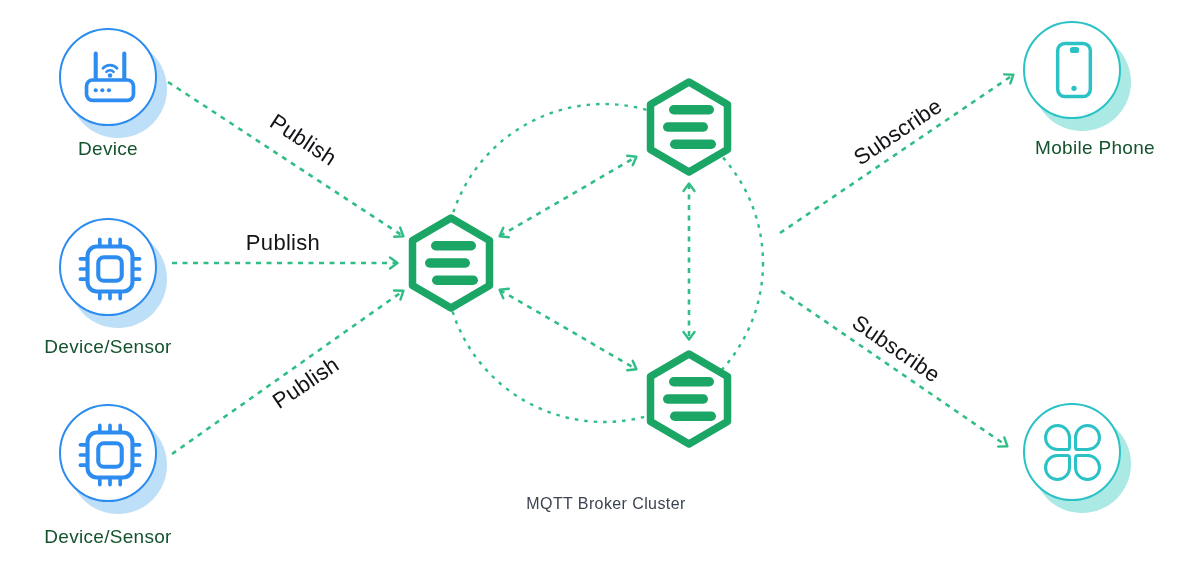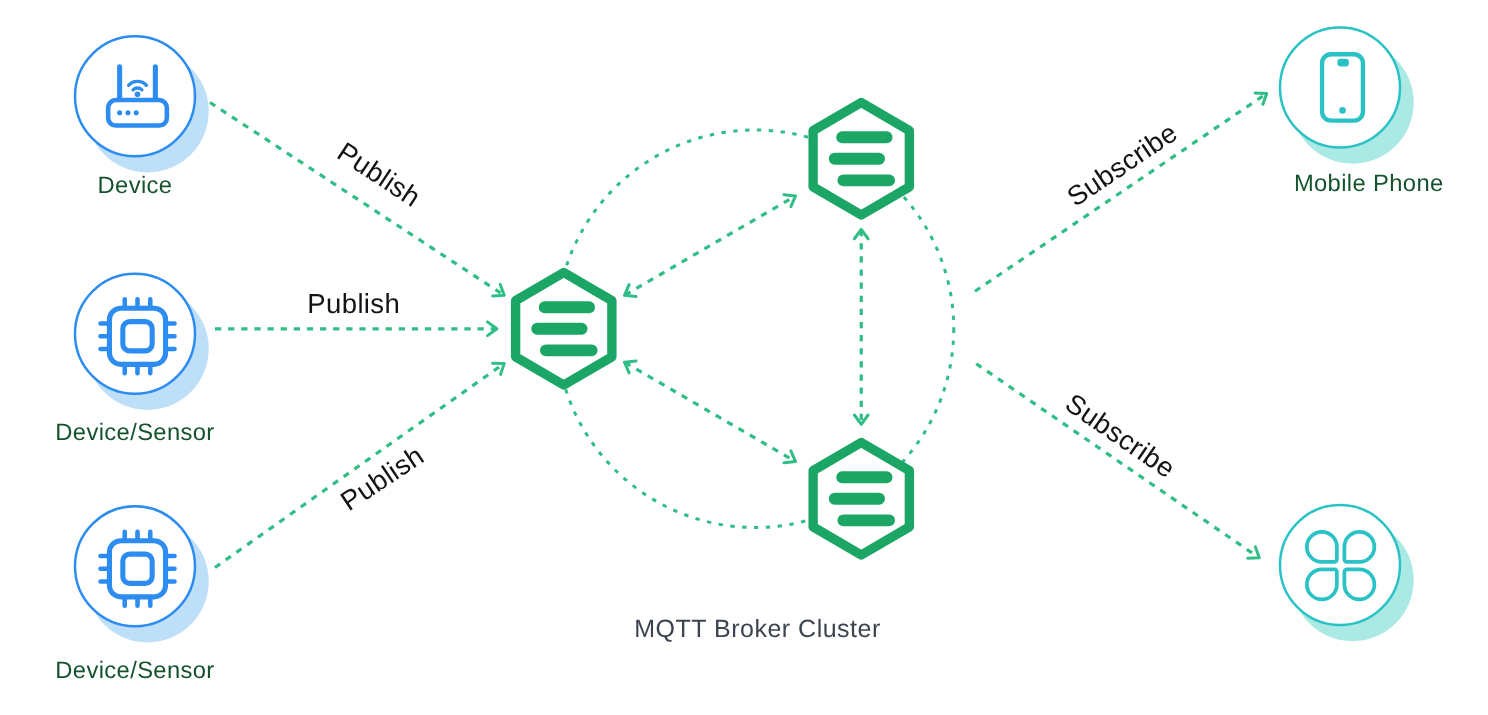--- a/index.html
+++ b/index.html
@@ -36,21 +36,21 @@
   .node-label{
     position:absolute; transform:translate(-50%,-50%);
     font-size:19px; color:#14532d; white-space:nowrap; letter-spacing:0.3px;
   }
   .edge-label{
     position:absolute; transform:translate(-50%,-50%) rotate(var(--rot,0deg));
     font-size:22px; color:#131417; white-space:nowrap; letter-spacing:0.3px;
   }
   .diagram-title{
     position:absolute; transform:translate(-50%,-50%);
-    font-size:20px; color:#3D4450; font-weight:500; white-space:nowrap; letter-spacing:0.4px;
+    font-size:16px; color:#3D4450; font-weight:500; white-space:nowrap; letter-spacing:0.4px;
   }
 </style>
 </head>
 <body>
 
 <div class="stage">
 
   <svg class="edges-layer" width="1190" height="572" viewBox="0 0 1190 572">
     <defs>
       <marker id="arw" viewBox="-10 -8 20 16" markerWidth="20" markerHeight="16" markerUnits="userSpaceOnUse" refX="-0.5" refY="0" orient="auto-start-reverse">

